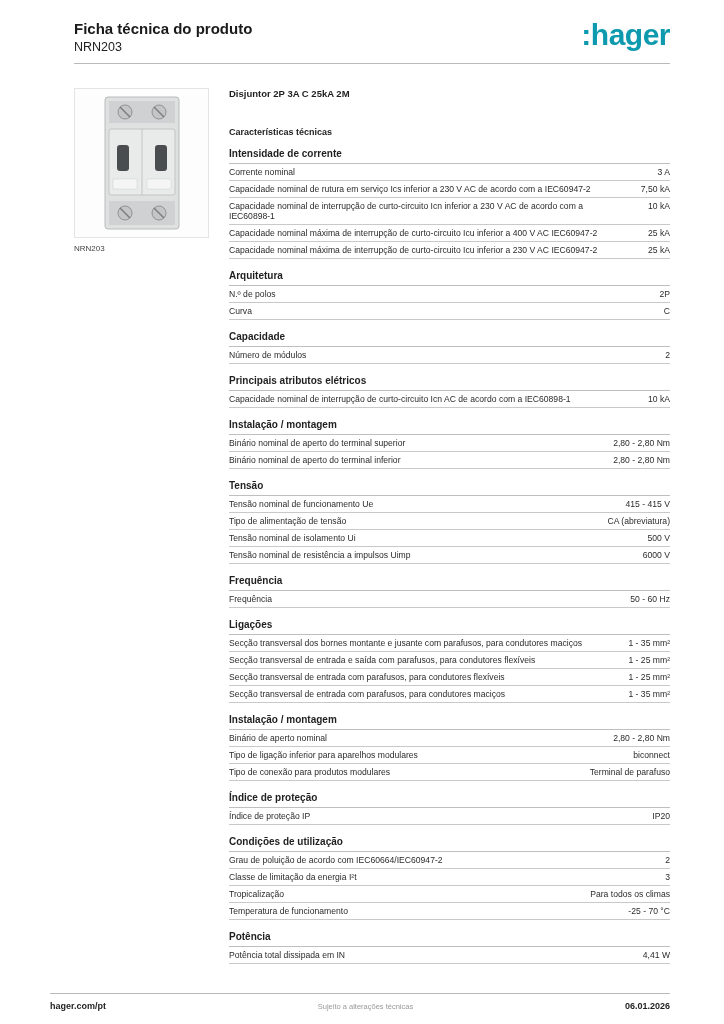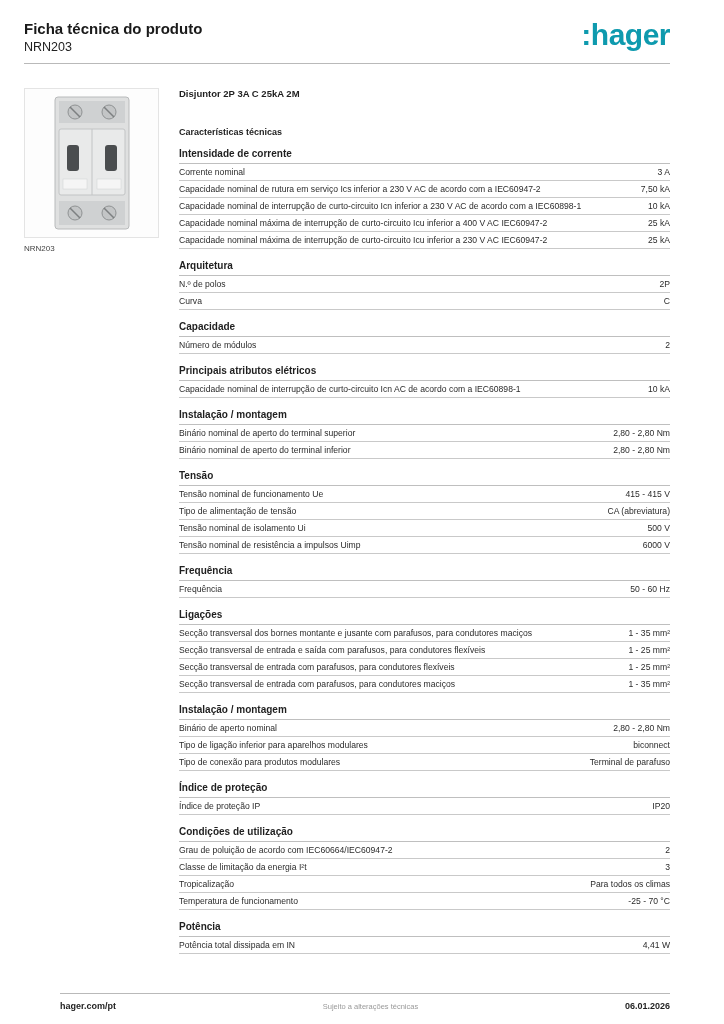--- a/index.html
+++ b/index.html
@@ -4,21 +4,21 @@
 <style>
   * { margin: 0; padding: 0; box-sizing: border-box; }
   html, body { background: #ffffff; }
   body {
     width: 724px; height: 1024px;
     font-family: "Liberation Sans", sans-serif;
     color: #2b2b2b;
     position: relative;
     overflow: hidden;
   }
-  .page { position: relative; width: 724px; height: 1024px; padding: 20px 54px 0 24px; }
+  .page { position: relative; width: 724px; height: 1024px; padding: 20px 54px 0 74px; }
 
   
   .header { display: flex; justify-content: space-between; align-items: flex-start; }
   .doc-title { font-size: 15px; font-weight: bold; color: #1a1a1a; }
   .doc-subtitle { font-size: 12.5px; color: #222; margin-top: 3px; }
   .logo { font-size: 30px; font-weight: bold; line-height: 1; letter-spacing: -0.5px; }
   .rule { border: none; border-top: 1px solid #b9b9b9; margin-top: 9px; }
 
   
   .content { display: flex; gap: 20px; margin-top: 24px; }
@@ -43,21 +43,21 @@
   }
   .spec-row {
     display: flex; justify-content: space-between; gap: 26px;
     padding: 3px 0 2.5px 0; border-bottom: 1px solid #c9c9c9;
     font-size: 8.6px; line-height: 1.22;
   }
   .spec-label { flex: 1; color: #2b2b2b; }
   .spec-value { white-space: nowrap; text-align: right; color: #2b2b2b; }
 
   
-  .footer { position: absolute; left: 60px; right: 54px; bottom: 13px; }
+  .footer { position: absolute; left: 50px; right: 54px; bottom: 13px; }
   .footer-rule { border: none; border-top: 1px solid #b9b9b9; }
   .footer-row { display: flex; justify-content: space-between; align-items: baseline; margin-top: 7px; }
   .footer-left { font-size: 9px; font-weight: bold; color: #1f1f1f; text-decoration: none; }
   .footer-center { font-size: 7.5px; color: #9a9a9a; }
   .footer-right { font-size: 9px; font-weight: bold; color: #1f1f1f; }
 </style>
 </head>
 <body>
 
 <div class="page">

